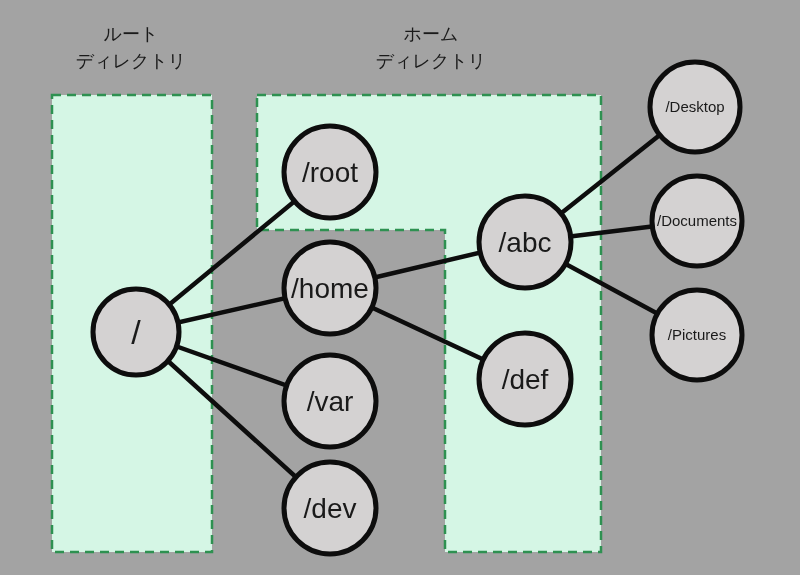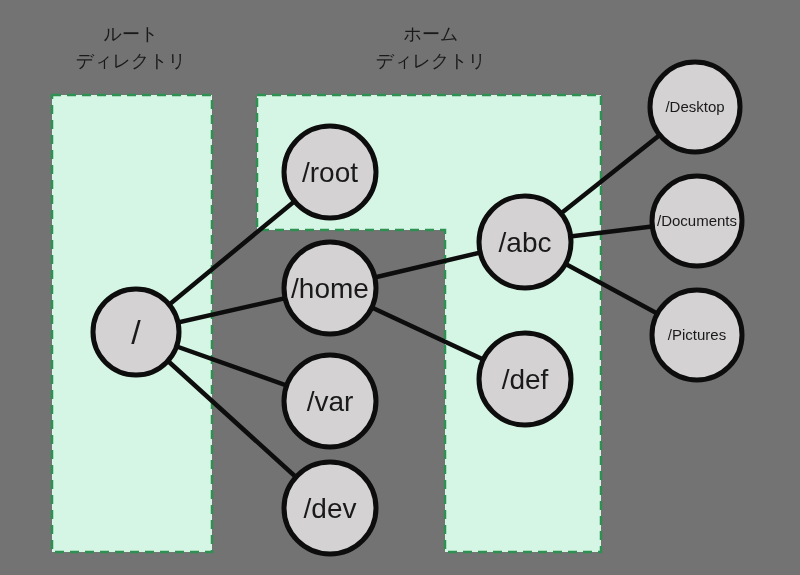--- a/index.html
+++ b/index.html
@@ -8,21 +8,21 @@
     background: #ffffff;
     width: 800px;
     height: 575px;
     overflow: hidden;
     font-family: "Liberation Sans", sans-serif;
   }
   #stage {
     position: relative;
     width: 800px;
     height: 575px;
-    background: #737373;
+    background: #a3a3a3;
   }
   svg text {
     font-family: "Liberation Sans", sans-serif;
   }
 </style>
 </head>
 <body>
 
 <div id="stage">
   <svg id="diagram" width="800" height="575" viewBox="0 0 800 575" xmlns="http://www.w3.org/2000/svg">

